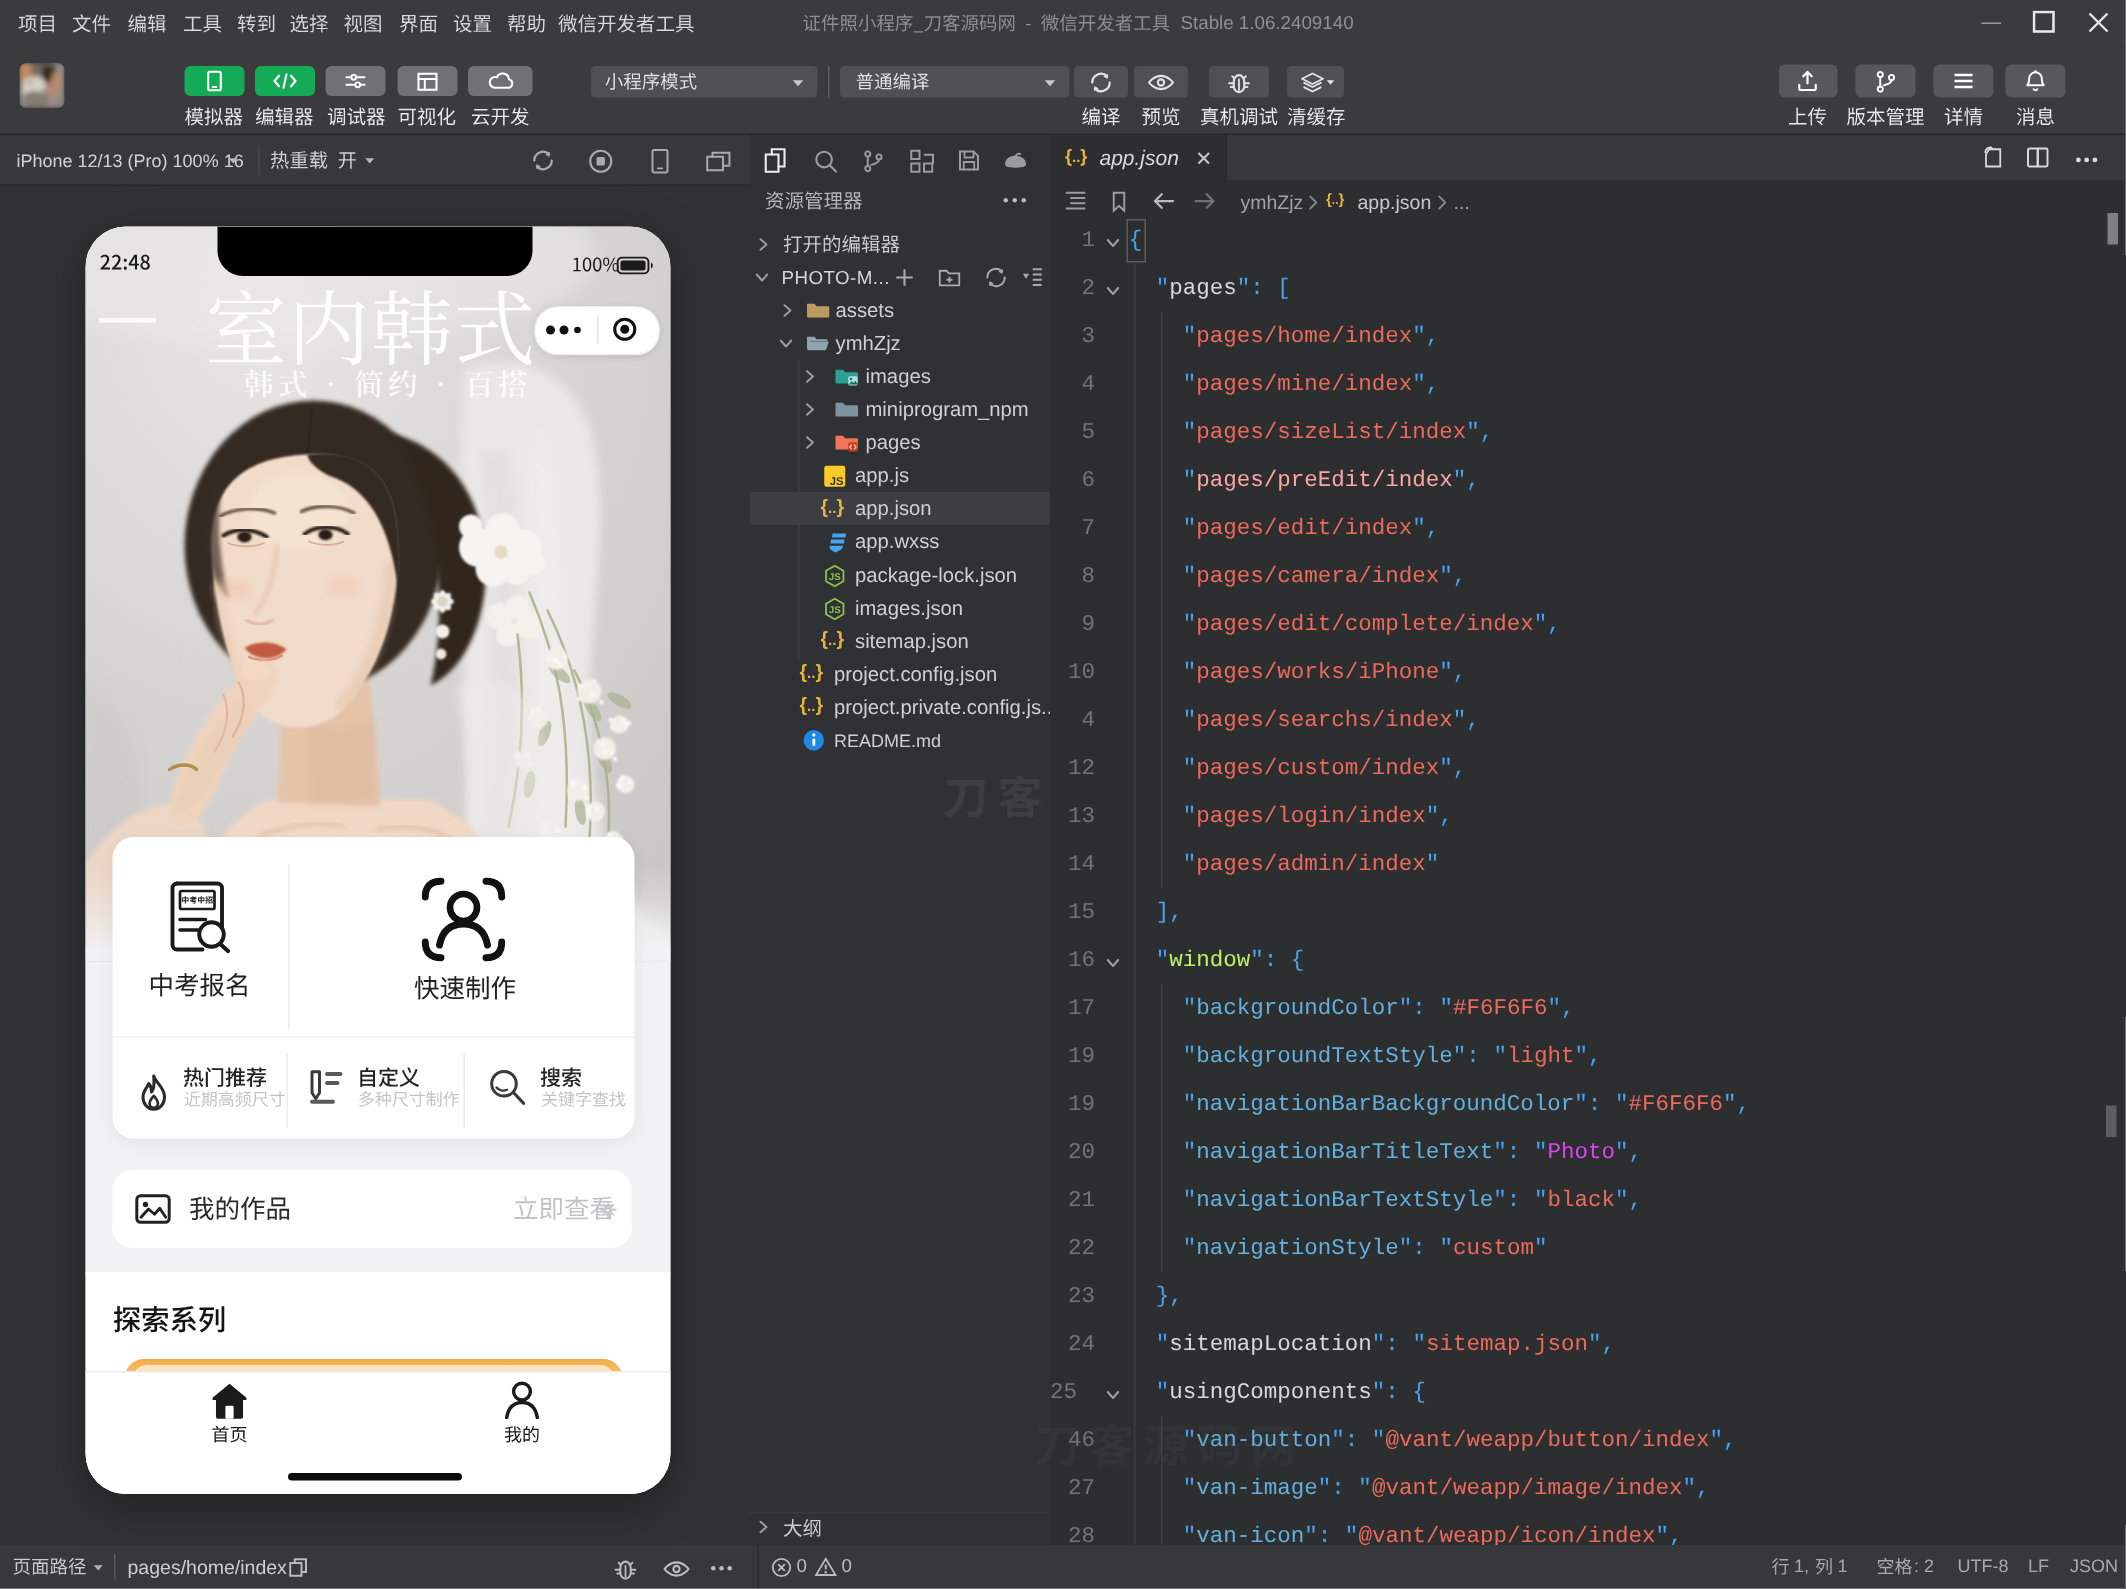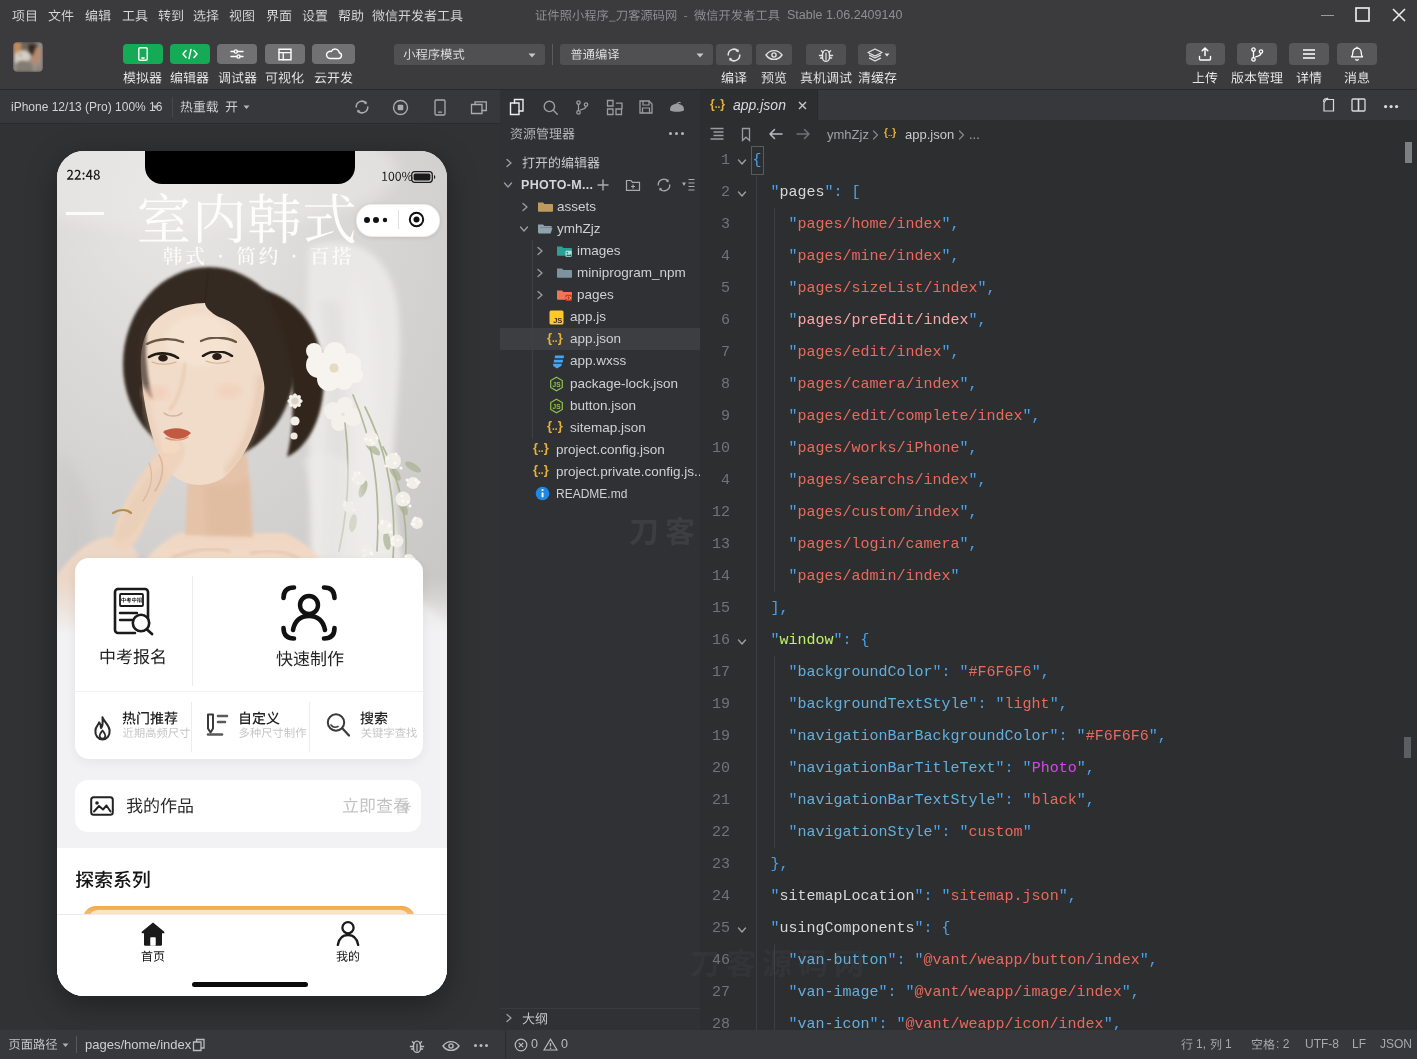--- a/index.html
+++ b/index.html
@@ -598,21 +598,21 @@
 <div class="a" style="left:531.5px;top:240.0px;width:1px;height:199px;background:#3f4043"></div>
 <svg class="t" style="left:505px;top:157.8px" width="8" height="10" viewBox="0 0 8 10">
       <path d="M2 1.5 6 5 2 8.5" stroke="#9b9da1" stroke-width="1.3" stroke-linecap="round" stroke-linejoin="round" fill="none"></path>
     </svg>
 <svg class="t" style="left:522.0px;top:155.8px;" width="78" height="14" viewBox="0 0 78.0 13.8">
       <path fill="#cbcdcf" d="M2.6 0.5V3.1H0.6V4.1H2.6V6.9C1.8 7.1 1.1 7.3 0.5 7.4L0.8 8.4L2.6 7.9V11.2C2.6 11.4 2.5 11.4 2.3 11.4C2.2 11.4 1.6 11.4 1 11.4C1.1 11.7 1.2 12.1 1.3 12.3C2.2 12.3 2.7 12.3 3.1 12.2C3.4 12 3.5 11.7 3.5 11.2V7.6L5.5 7L5.4 6.1L3.5 6.6V4.1H5.4V3.1H3.5V0.5ZM5.4 1.6V2.6H9.1V11C9.1 11.3 9 11.4 8.8 11.4C8.5 11.4 7.6 11.4 6.6 11.3C6.8 11.6 6.9 12.1 7 12.4C8.2 12.4 9.1 12.4 9.5 12.2C10 12.1 10.2 11.7 10.2 11V2.6H12.5V1.6Z M21.4 2.3V6H17.8V5.4V2.3ZM13.7 6V6.9H16.7C16.6 8.7 15.9 10.5 13.7 11.8C14 12 14.3 12.3 14.5 12.5C16.9 11 17.6 9 17.7 6.9H21.4V12.5H22.4V6.9H25.3V6H22.4V2.3H24.9V1.4H14.2V2.3H16.8V5.4L16.8 6Z M33.2 5.9C33.9 6.9 34.8 8.2 35.2 9L36 8.5C35.6 7.7 34.7 6.4 33.9 5.5ZM29.1 0.5C29 1.1 28.8 2 28.6 2.6H27.1V12.1H28V11.1H31.7V2.6H29.5C29.7 2.1 30 1.3 30.2 0.7ZM28 3.5H30.8V6.2H28ZM28 10.2V7.1H30.8V10.2ZM33.8 0.5C33.4 2.3 32.7 4.1 31.8 5.2C32 5.3 32.4 5.6 32.6 5.8C33 5.1 33.4 4.4 33.8 3.5H37.1C37 8.7 36.8 10.7 36.3 11.1C36.2 11.3 36 11.3 35.8 11.3C35.5 11.3 34.7 11.3 33.9 11.3C34 11.5 34.2 11.9 34.2 12.2C34.9 12.2 35.7 12.3 36.1 12.2C36.6 12.2 36.9 12.1 37.2 11.7C37.7 11 37.9 9 38.1 3.1C38.1 2.9 38.1 2.6 38.1 2.6H34.2C34.4 2 34.6 1.3 34.7 0.7Z M39.5 10.7 39.8 11.6C40.8 11.2 42.2 10.6 43.5 10.1L43.3 9.3C41.9 9.9 40.5 10.4 39.5 10.7ZM39.8 5.9C40 5.8 40.3 5.8 41.7 5.6C41.2 6.4 40.7 7.1 40.5 7.3C40.1 7.8 39.9 8.2 39.6 8.2C39.7 8.4 39.8 8.9 39.9 9.1C40.1 8.9 40.5 8.8 43.4 8.1C43.4 7.9 43.3 7.6 43.3 7.3L41.2 7.8C42.1 6.6 43 5.1 43.7 3.7L42.9 3.2C42.7 3.7 42.4 4.2 42.2 4.7L40.7 4.9C41.5 3.7 42.2 2.3 42.7 0.8L41.8 0.5C41.3 2.1 40.5 3.8 40.2 4.2C39.9 4.7 39.7 5 39.5 5.1C39.6 5.3 39.7 5.7 39.8 5.9ZM47.1 6.9V8.8H46V6.9ZM47.8 6.9H48.7V8.8H47.8ZM45.3 6.1V12.4H46V9.6H47.1V12.1H47.8V9.6H48.7V12H49.4V9.6H50.3V11.5C50.3 11.6 50.3 11.6 50.2 11.7C50.1 11.7 49.9 11.7 49.6 11.6C49.7 11.9 49.8 12.2 49.8 12.4C50.3 12.4 50.6 12.4 50.8 12.2C51 12.1 51.1 11.9 51.1 11.5V6.1L50.3 6.1ZM49.4 6.9H50.3V8.8H49.4ZM46.9 0.7C47.1 1.1 47.3 1.5 47.4 1.9H44.4V4.7C44.4 6.7 44.3 9.6 43.1 11.7C43.3 11.8 43.7 12.1 43.8 12.3C45 10.2 45.3 7.1 45.3 5H51V1.9H48.5C48.3 1.5 48.1 0.9 47.8 0.4ZM45.3 2.8H50V4.1H45.3Z M59.2 1.7H62.6V3H59.2ZM58.3 0.9V3.7H63.6V0.9ZM53.1 7.1C53.2 7 53.5 6.9 54 6.9H55.2V8.8L52.5 9.3L52.7 10.2L55.2 9.7V12.4H56.1V9.5L57.6 9.2L57.5 8.4L56.1 8.7V6.9H57.3V6.1H56.1V4.1H55.2V6.1H53.9C54.3 5.2 54.7 4.1 55 3H57.4V2.1H55.2C55.3 1.6 55.4 1.2 55.5 0.7L54.5 0.5C54.5 1 54.4 1.5 54.3 2.1H52.6V3H54C53.8 4 53.5 4.9 53.4 5.2C53.1 5.8 53 6.2 52.8 6.3C52.9 6.5 53 6.9 53.1 7.1ZM62.6 5.3V6.4H59.3V5.3ZM57.2 10.5 57.4 11.3 62.6 10.9V12.5H63.5V10.8L64.5 10.8L64.5 9.9L63.5 10V5.3H64.4V4.5H57.5V5.3H58.4V10.4ZM62.6 7.2V8.3H59.3V7.2ZM62.6 9V10.1L59.3 10.3V9Z M67.5 1.9H69.8V3.8H67.5ZM73.1 1.9H75.4V3.8H73.1ZM73 5.1C73.5 5.4 74.2 5.7 74.6 6H70.9C71.2 5.6 71.4 5.1 71.6 4.7L70.7 4.5V1.1H66.7V4.6H70.6C70.4 5.1 70.1 5.5 69.7 6H65.7V6.9H68.9C68 7.6 66.8 8.3 65.4 8.9C65.6 9 65.8 9.4 65.9 9.6L66.7 9.3V12.5H67.6V12.1H69.7V12.4H70.7V8.5H68.2C69 8 69.6 7.4 70.1 6.9H72.6C73.1 7.4 73.8 8 74.6 8.5H72.2V12.5H73.1V12.1H75.4V12.4H76.4V9.3L77 9.5C77.1 9.3 77.4 8.9 77.6 8.7C76.2 8.4 74.8 7.7 73.8 6.9H77.3V6H75.1L75.4 5.6C75 5.3 74.2 4.9 73.5 4.6ZM72.2 1.1V4.6H76.4V1.1ZM67.6 11.2V9.3H69.7V11.2ZM73.1 11.2V9.3H75.4V11.2Z"></path>
     </svg>
 <svg class="t" style="left:503px;top:180.87px" width="10" height="8" viewBox="0 0 10 8">
       <path d="M1.5 2 5 6 8.5 2" stroke="#9b9da1" stroke-width="1.3" stroke-linecap="round" stroke-linejoin="round" fill="none"></path>
     </svg>
-<div class="a" style="left:521px;top:173.9px;height:22px;line-height:22px;font-size:12.5px;font-weight:bold;color:#d4d6d8;letter-spacing:0.3px">PHOTO-M...</div>
+<div class="a" style="left:521px;top:173.9px;height:22px;line-height:22px;font-size:12.5px;font-weight:normal;color:#d4d6d8;letter-spacing:0.3px">PHOTO-M...</div>
 <svg class="t" style="left:596px;top:177.87px" width="14" height="14" viewBox="0 0 14 14">
       <path d="M7 1.5v11M1.5 7h11" stroke="#a8aaac" stroke-width="1.4" stroke-linecap="butt" stroke-linejoin="round" fill="none"></path>
     </svg>
 <svg class="t" style="left:625px;top:177.87px" width="16" height="14" viewBox="0 0 16 14">
       <path d="M1.5 2.5h4.5l1.5 1.8h7v8H1.5Z" stroke="#a8aaac" stroke-width="1.2" stroke-linecap="round" stroke-linejoin="miter" fill="none"></path>
       <path d="M8 6.5v4M6 8.5h4" stroke="#a8aaac" stroke-width="1.2" stroke-linecap="butt" stroke-linejoin="round" fill="none"></path>
     </svg>
 <svg class="t" style="left:655px;top:175.87px" width="18" height="18" viewBox="0 0 18 18">
       <path d="M14.8 9a5.8 5.8 0 0 1-9.9 4.1M3.2 9a5.8 5.8 0 0 1 9.9-4.1" stroke="#a8aaac" stroke-width="1.3" stroke-linecap="round" stroke-linejoin="round" fill="none"></path>
       <path d="M13.5 3.2 13.3 6.6 10.5 5Z" fill="#a8aaac"></path>
@@ -682,21 +682,21 @@
 <div class="a" style="left:570px;top:350.4px;height:22px;line-height:22px;font-size:13.5px;color:#ced0d2">app.wxss</div>
 <svg class="t" style="left:549px;top:375.5px" width="15" height="16" viewBox="0 0 15 16">
       <path d="M7.5 1.2 13.3 4.5v7L7.5 14.8 1.7 11.5v-7Z" stroke="#8bc34a" stroke-width="1.2" stroke-linecap="round" stroke-linejoin="miter" fill="none"></path>
       <text x="7.5" y="10.6" font-family="Liberation Sans,sans-serif" font-size="6.5" font-weight="bold" fill="#8bc34a" text-anchor="middle">JS</text>
     </svg>
 <div class="a" style="left:570px;top:372.5px;height:22px;line-height:22px;font-size:13.5px;color:#ced0d2">package-lock.json</div>
 <svg class="t" style="left:549px;top:397.57000000000005px" width="15" height="16" viewBox="0 0 15 16">
       <path d="M7.5 1.2 13.3 4.5v7L7.5 14.8 1.7 11.5v-7Z" stroke="#8bc34a" stroke-width="1.2" stroke-linecap="round" stroke-linejoin="miter" fill="none"></path>
       <text x="7.5" y="10.6" font-family="Liberation Sans,sans-serif" font-size="6.5" font-weight="bold" fill="#8bc34a" text-anchor="middle">JS</text>
     </svg>
-<div class="a" style="left:570px;top:394.6px;height:22px;line-height:22px;font-size:13.5px;color:#ced0d2">button.json</div>
+<div class="a" style="left:570px;top:394.6px;height:22px;line-height:22px;font-size:13.5px;color:#ced0d2">images.json</div>
 <svg class="t" style="left:547px;top:419.14000000000004px" width="18" height="15" viewBox="0 0 18 15">
       <text x="0" y="11" font-family="Liberation Sans,sans-serif" font-size="13" font-weight="bold" fill="#e8b33c">{<tspan font-size="10">..</tspan>}</text>
     </svg>
 <div class="a" style="left:570px;top:416.6px;height:22px;line-height:22px;font-size:13.5px;color:#ced0d2">sitemap.json</div>
 <svg class="t" style="left:533px;top:441.21000000000004px" width="18" height="15" viewBox="0 0 18 15">
       <text x="0" y="11" font-family="Liberation Sans,sans-serif" font-size="13" font-weight="bold" fill="#e8b33c">{<tspan font-size="10">..</tspan>}</text>
     </svg>
 <div class="a" style="left:556px;top:438.7px;height:22px;line-height:22px;font-size:13.5px;color:#ced0d2">project.config.json</div>
 <svg class="t" style="left:533px;top:463.28000000000003px" width="18" height="15" viewBox="0 0 18 15">
       <text x="0" y="11" font-family="Liberation Sans,sans-serif" font-size="13" font-weight="bold" fill="#e8b33c">{<tspan font-size="10">..</tspan>}</text>
@@ -789,21 +789,21 @@
 <div class="a mono" style="left:788.5px;top:368.5px"><i style="color:#47a3ef">"</i><i style="color:#ea6a5c">pages/camera/index</i><i style="color:#47a3ef">"</i><i style="color:#47a3ef">,</i></div>
 <div class="a mono" style="left:700px;top:400.5px;width:30px;text-align:right;color:#6f7479">9</div>
 <div class="a mono" style="left:788.5px;top:400.5px"><i style="color:#47a3ef">"</i><i style="color:#ea6a5c">pages/edit/complete/index</i><i style="color:#47a3ef">"</i><i style="color:#47a3ef">,</i></div>
 <div class="a mono" style="left:700px;top:432.5px;width:30px;text-align:right;color:#6f7479">10</div>
 <div class="a mono" style="left:788.5px;top:432.5px"><i style="color:#47a3ef">"</i><i style="color:#ea6a5c">pages/works/iPhone</i><i style="color:#47a3ef">"</i><i style="color:#47a3ef">,</i></div>
 <div class="a mono" style="left:700px;top:464.5px;width:30px;text-align:right;color:#6f7479">4</div>
 <div class="a mono" style="left:788.5px;top:464.5px"><i style="color:#47a3ef">"</i><i style="color:#ea6a5c">pages/searchs/index</i><i style="color:#47a3ef">"</i><i style="color:#47a3ef">,</i></div>
 <div class="a mono" style="left:700px;top:496.5px;width:30px;text-align:right;color:#6f7479">12</div>
 <div class="a mono" style="left:788.5px;top:496.5px"><i style="color:#47a3ef">"</i><i style="color:#ea6a5c">pages/custom/index</i><i style="color:#47a3ef">"</i><i style="color:#47a3ef">,</i></div>
 <div class="a mono" style="left:700px;top:528.5px;width:30px;text-align:right;color:#6f7479">13</div>
-<div class="a mono" style="left:788.5px;top:528.5px"><i style="color:#47a3ef">"</i><i style="color:#ea6a5c">pages/login/camera</i><i style="color:#47a3ef">"</i><i style="color:#47a3ef">,</i></div>
+<div class="a mono" style="left:788.5px;top:528.5px"><i style="color:#47a3ef">"</i><i style="color:#ea6a5c">pages/login/index</i><i style="color:#47a3ef">"</i><i style="color:#47a3ef">,</i></div>
 <div class="a mono" style="left:700px;top:560.5px;width:30px;text-align:right;color:#6f7479">14</div>
 <div class="a mono" style="left:788.5px;top:560.5px"><i style="color:#47a3ef">"</i><i style="color:#ea6a5c">pages/admin/index</i><i style="color:#47a3ef">"</i></div>
 <div class="a mono" style="left:700px;top:592.5px;width:30px;text-align:right;color:#6f7479">15</div>
 <div class="a mono" style="left:770.5px;top:592.5px"><i style="color:#47a3ef">],</i></div>
 <div class="a mono" style="left:700px;top:624.5px;width:30px;text-align:right;color:#6f7479">16</div>
 <div class="a mono" style="left:770.5px;top:624.5px"><i style="color:#47a3ef">"</i><i style="color:#bef264">window</i><i style="color:#47a3ef">"</i><i style="color:#47a3ef">:</i> <i style="color:#47a3ef">{</i></div>
 <div class="a mono" style="left:700px;top:656.5px;width:30px;text-align:right;color:#6f7479">17</div>
 <div class="a mono" style="left:788.5px;top:656.5px"><i style="color:#47a3ef">"</i><i style="color:#64afdc">backgroundColor</i><i style="color:#47a3ef">"</i><i style="color:#47a3ef">:</i> <i style="color:#47a3ef">"</i><i style="color:#ea6a5c">#F6F6F6</i><i style="color:#47a3ef">"</i><i style="color:#47a3ef">,</i></div>
 <div class="a mono" style="left:700px;top:688.5px;width:30px;text-align:right;color:#6f7479">19</div>
 <div class="a mono" style="left:788.5px;top:688.5px"><i style="color:#47a3ef">"</i><i style="color:#64afdc">backgroundTextStyle</i><i style="color:#47a3ef">"</i><i style="color:#47a3ef">:</i> <i style="color:#47a3ef">"</i><i style="color:#ea6a5c">light</i><i style="color:#47a3ef">"</i><i style="color:#47a3ef">,</i></div>
@@ -812,21 +812,21 @@
 <div class="a mono" style="left:700px;top:752.5px;width:30px;text-align:right;color:#6f7479">20</div>
 <div class="a mono" style="left:788.5px;top:752.5px"><i style="color:#47a3ef">"</i><i style="color:#64afdc">navigationBarTitleText</i><i style="color:#47a3ef">"</i><i style="color:#47a3ef">:</i> <i style="color:#47a3ef">"</i><i style="color:#d946ef">Photo</i><i style="color:#47a3ef">"</i><i style="color:#47a3ef">,</i></div>
 <div class="a mono" style="left:700px;top:784.5px;width:30px;text-align:right;color:#6f7479">21</div>
 <div class="a mono" style="left:788.5px;top:784.5px"><i style="color:#47a3ef">"</i><i style="color:#64afdc">navigationBarTextStyle</i><i style="color:#47a3ef">"</i><i style="color:#47a3ef">:</i> <i style="color:#47a3ef">"</i><i style="color:#ea6a5c">black</i><i style="color:#47a3ef">"</i><i style="color:#47a3ef">,</i></div>
 <div class="a mono" style="left:700px;top:816.5px;width:30px;text-align:right;color:#6f7479">22</div>
 <div class="a mono" style="left:788.5px;top:816.5px"><i style="color:#47a3ef">"</i><i style="color:#64afdc">navigationStyle</i><i style="color:#47a3ef">"</i><i style="color:#47a3ef">:</i> <i style="color:#47a3ef">"</i><i style="color:#ea6a5c">custom</i><i style="color:#47a3ef">"</i></div>
 <div class="a mono" style="left:700px;top:848.5px;width:30px;text-align:right;color:#6f7479">23</div>
 <div class="a mono" style="left:770.5px;top:848.5px"><i style="color:#47a3ef">},</i></div>
 <div class="a mono" style="left:700px;top:880.5px;width:30px;text-align:right;color:#6f7479">24</div>
 <div class="a mono" style="left:770.5px;top:880.5px"><i style="color:#47a3ef">"</i><i style="color:#d6d8da">sitemapLocation</i><i style="color:#47a3ef">"</i><i style="color:#47a3ef">:</i> <i style="color:#47a3ef">"</i><i style="color:#ea6a5c">sitemap.json</i><i style="color:#47a3ef">"</i><i style="color:#47a3ef">,</i></div>
-<div class="a mono" style="left:700px;top:912.5px;width:30px;text-align:right;color:#6f7479">25</div>
+<div class="a mono" style="left:700px;top:912.5px;width:30px;color:#6f7479">25</div>
 <div class="a mono" style="left:770.5px;top:912.5px"><i style="color:#47a3ef">"</i><i style="color:#d6d8da">usingComponents</i><i style="color:#47a3ef">"</i><i style="color:#47a3ef">:</i> <i style="color:#47a3ef">{</i></div>
 <div class="a mono" style="left:700px;top:944.5px;width:30px;text-align:right;color:#6f7479">46</div>
 <div class="a mono" style="left:788.5px;top:944.5px"><i style="color:#47a3ef">"</i><i style="color:#64afdc">van-button</i><i style="color:#47a3ef">"</i><i style="color:#47a3ef">:</i> <i style="color:#47a3ef">"</i><i style="color:#ea6a5c">@vant/weapp/button/index</i><i style="color:#47a3ef">"</i><i style="color:#47a3ef">,</i></div>
 <div class="a mono" style="left:700px;top:976.5px;width:30px;text-align:right;color:#6f7479">27</div>
 <div class="a mono" style="left:788.5px;top:976.5px"><i style="color:#47a3ef">"</i><i style="color:#64afdc">van-image</i><i style="color:#47a3ef">"</i><i style="color:#47a3ef">:</i> <i style="color:#47a3ef">"</i><i style="color:#ea6a5c">@vant/weapp/image/index</i><i style="color:#47a3ef">"</i><i style="color:#47a3ef">,</i></div>
 <div class="a mono" style="left:700px;top:1008.5px;width:30px;text-align:right;color:#6f7479">28</div>
 <div class="a mono" style="left:788.5px;top:1008.5px"><i style="color:#47a3ef">"</i><i style="color:#64afdc">van-icon</i><i style="color:#47a3ef">"</i><i style="color:#47a3ef">:</i> <i style="color:#47a3ef">"</i><i style="color:#ea6a5c">@vant/weapp/icon/index</i><i style="color:#47a3ef">"</i><i style="color:#47a3ef">,</i></div>
 <svg class="t" style="left:737px;top:157.5px" width="10" height="8" viewBox="0 0 10 8">
       <path d="M1.5 2 5 6 8.5 2" stroke="#9fa1a4" stroke-width="1.3" stroke-linecap="round" stroke-linejoin="round" fill="none"></path>
     </svg>

